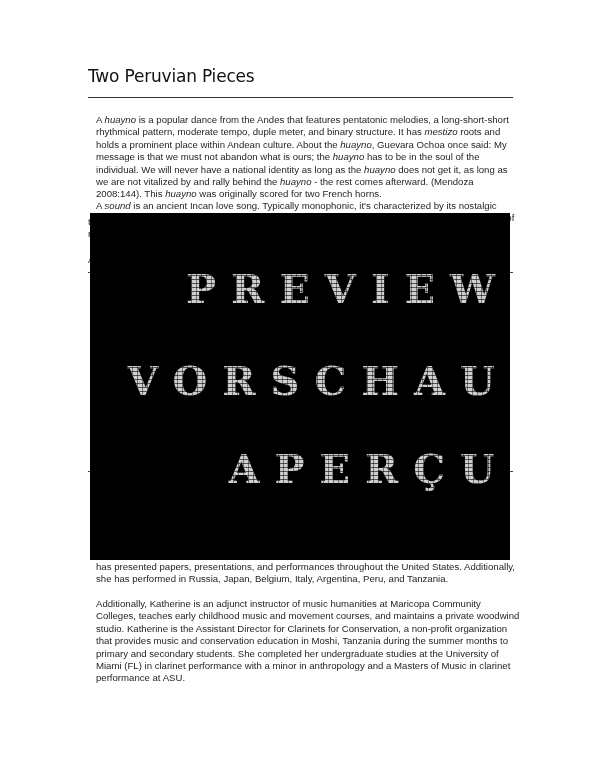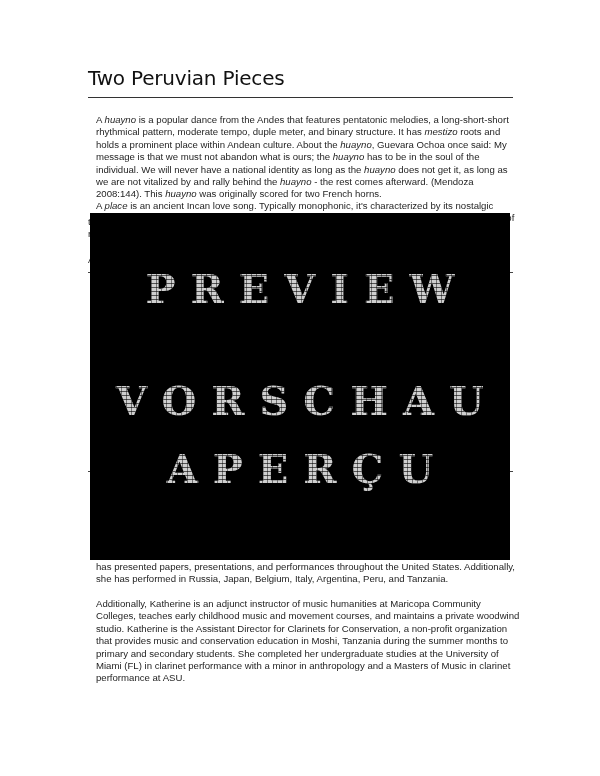--- a/index.html
+++ b/index.html
@@ -4,65 +4,65 @@
 <style>
   html, body { margin: 0; padding: 0; }
   body {
     width: 600px; height: 776px; background: #ffffff; position: relative; overflow: hidden;
     font-family: "Liberation Sans", sans-serif; color: #1a1a1a;
   }
   .page { position: absolute; left: 88px; top: 0; width: 425px; }
   .title {
     position: absolute; left: 0; top: 66px; margin: 0;
     font-family: "DejaVu Sans", sans-serif; font-weight: normal;
-    font-size: 20px; letter-spacing: -0.2px; color: #111; white-space: nowrap;
+    font-size: 17px; letter-spacing: -0.2px; color: #111; white-space: nowrap;
   }
   .title-rule { position: absolute; left: 0; top: 97px; width: 425px; height: 1px; background: #333; }
   .para {
     position: absolute; left: 0; width: 425px; margin: 8px;
     font-size: 9.6px; line-height: 12.4px; color: #1e1e1e;
   }
   .para i { font-style: italic; }
   .hidden-line { position: absolute; left: 0; width: 425px; height: 1px; background: #444; }
   .stub { position: absolute; font-size: 9.6px; line-height: 12.4px; color: #1e1e1e; }
   .overlay {
     position: absolute; left: 90px; top: 213px; width: 420px; height: 347px; background: #000;
   }
   .wm {
-    position: absolute; left: 0; width: 420px; text-align: center;
+    position: absolute; left: 0; width: 420px; text-align: right;
     font-family: "DejaVu Serif", serif; font-weight: bold; font-size: 40px;
     color: #d8d8d8; letter-spacing: 15px; text-indent: 15px;
     background-image: repeating-linear-gradient(0deg, rgba(0,0,0,0.55) 0 1px, transparent 1px 4px);
     -webkit-background-clip: text; background-clip: text;
   }
   .wm span { color: transparent; }
 </style>
 </head>
 <body>
 
 <div class="page">
   <h1 class="title">Two Peruvian Pieces</h1>
   <div class="title-rule"></div>
 
   <p class="para" style="top:106px"><span>A </span><i>huayno</i><span> is a popular dance from the Andes that features pentatonic melodies, a long-short-short rhythmical pattern, moderate tempo, duple meter, and binary structure. It has </span><i>mestizo</i><span> roots and holds a prominent place within Andean culture. About the </span><i>huayno</i><span>, Guevara Ochoa once said: My message is that we must not abandon what is ours; the </span><i>huayno</i><span> has to be in the soul of the individual. We will never have a national identity as long as the </span><i>huayno</i><span> does not get it, as long as we are not vitalized by and rally behind the </span><i>huayno</i><span> - the rest comes afterward. (Mendoza 2008:144). This </span><i>huayno</i><span> was originally scored for two French horns.</span></p>
-  <p class="para" style="top:192px"><span>A </span><i>place</i><span> is an ancient Incan love song. Typically monophonic, it's characterized by its nostalgic sound. Despite Guevara Ochoa's reportedly undergraduate output of this genre, very few copies of</span></p>
+  <p class="para" style="top:192px"><span>A </span><i>sound</i><span> is an ancient Incan love song. Typically monophonic, it's characterized by its nostalgic sound. Despite Guevara Ochoa's reportedly undergraduate output of this genre, very few copies of</span></p>
 
   <div class="stub" style="top:216px;left:0">t</div>
   <div class="stub" style="top:228px;left:0">r</div>
   <div class="stub" style="top:254px;left:0">A</div>
   <div class="hidden-line" style="top:272px"></div>
   <div class="hidden-line" style="top:471px"></div>
 
   <p class="para" style="top:553px"><span>has presented papers, presentations, and performances throughout the United States. Additionally, she has performed in Russia, Japan, Belgium, Italy, Argentina, Peru, and Tanzania.</span></p>
   <p class="para" style="top:590px"><span>Additionally, Katherine is an adjunct instructor of music humanities at Maricopa Community Colleges, teaches early childhood music and movement courses, and maintains a private woodwind studio. Katherine is the Assistant Director for Clarinets for Conservation, a non-profit organization that provides music and conservation education in Moshi, Tanzania during the summer months to primary and secondary students. She completed her undergraduate studies at the University of Miami (FL) in clarinet performance with a minor in anthropology and a Masters of Music in clarinet performance at ASU.</span></p>
 </div>
 
 <div class="overlay">
   <div class="wm" style="top:52px" data-text="PREVIEW"><span>PREVIEW</span></div>
-  <div class="wm" style="top:164px" data-text="VORSCHAU"><span>VORSCHAU</span></div>
+  <div class="wm" style="top:144px" data-text="VORSCHAU"><span>VORSCHAU</span></div>
   <div class="wm" style="top:232px" data-text="APERÇU"><span>APERÇU</span></div>
 </div>
 
 <style>
   .wm::before { content: attr(data-text); position: absolute; left: 0; right: 0; color: #cfcfcf; z-index: 0; }
   .wm { color: #cfcfcf; }
   .wm span { position: relative; z-index: 1; color: transparent;
     background-image: repeating-linear-gradient(0deg, rgba(0,0,0,0.6) 0 1px, transparent 1px 4px),
                       repeating-linear-gradient(90deg, rgba(0,0,0,0.45) 0 1px, transparent 1px 5px);
     -webkit-background-clip: text; background-clip: text; }

